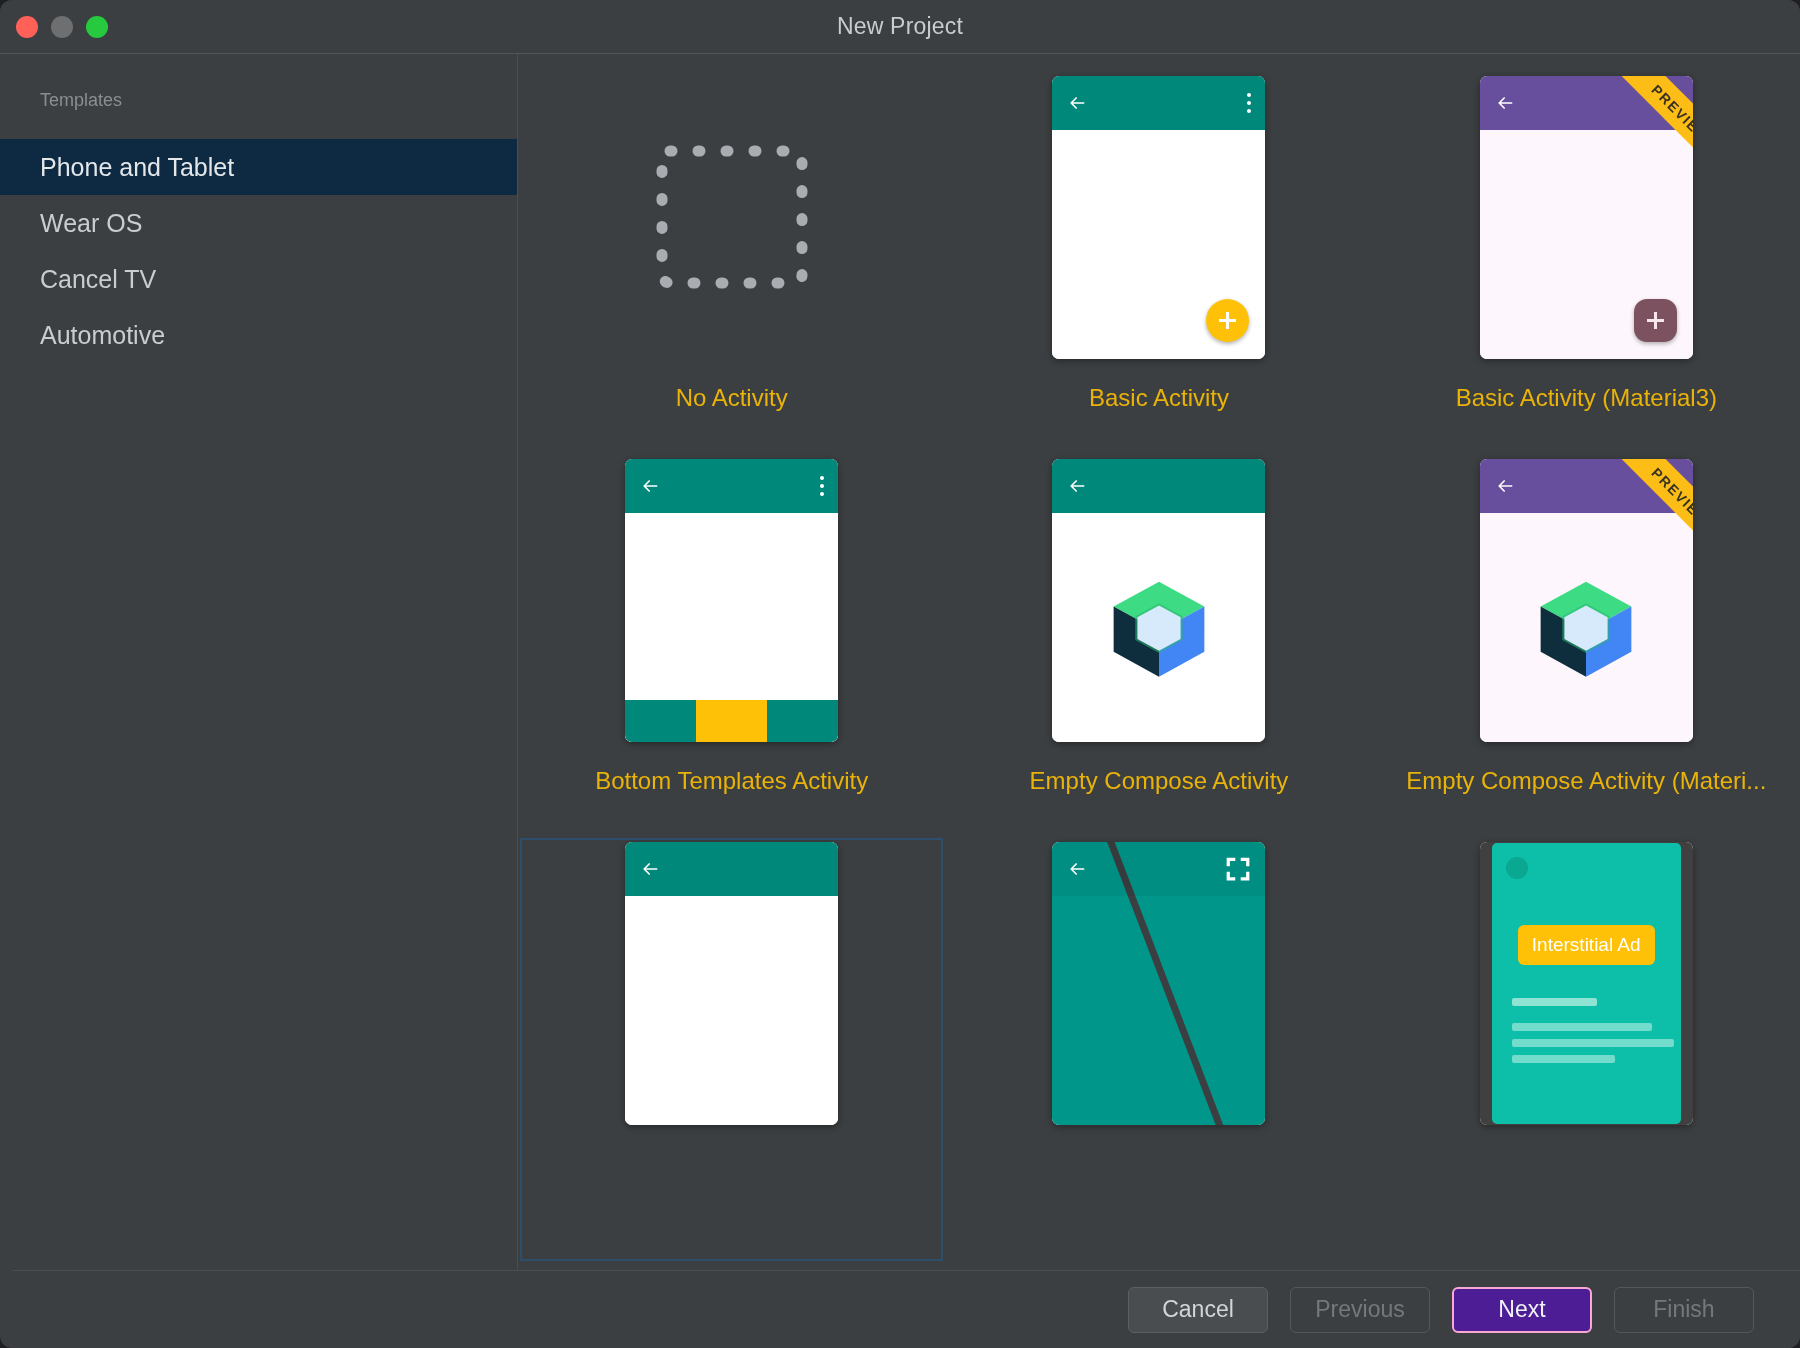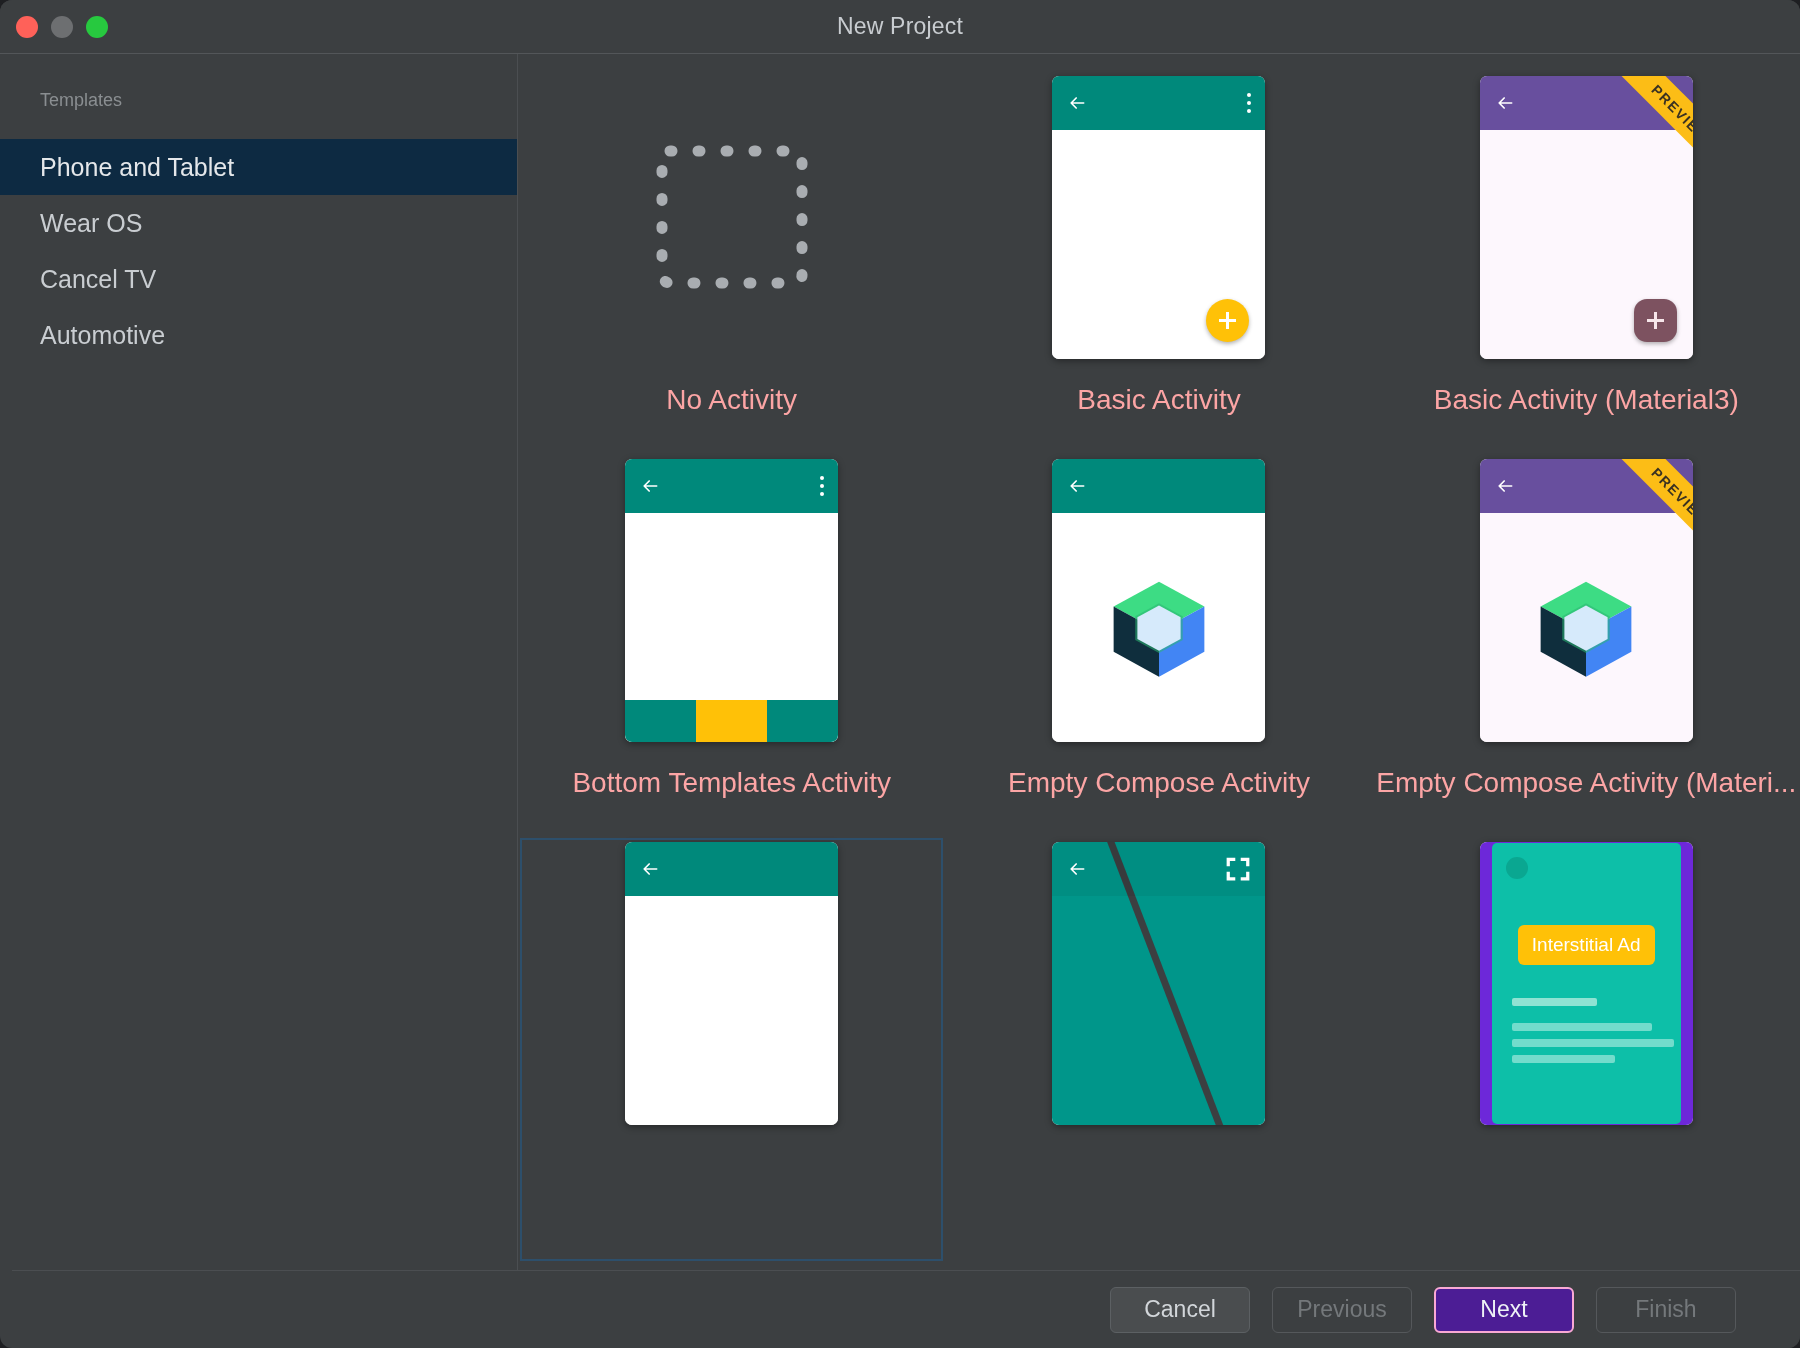--- a/index.html
+++ b/index.html
@@ -132,22 +132,22 @@
     pointer-events: none;
   }
   .thumb-wrap {
     height: 290px;
     display: flex;
     align-items: center;
     justify-content: center;
   }
   .cell-label {
     margin-top: 22px;
-    color: #fca5a5;
-    font-size: 28px;
+    color: #eab308;
+    font-size: 24px;
     text-align: center;
     white-space: nowrap;
     overflow: hidden;
     max-width: 100%;
   }
 
   
   .phone {
     position: relative;
     width: 213px;
@@ -286,21 +286,21 @@
     display: flex;
     align-items: center;
     justify-content: space-between;
     padding: 0 14px;
     box-sizing: border-box;
   }
 
   
   .ad-outer {
     width: 100%; height: 100%;
-    background: #6d28d9;
+    background: #404040;
     box-sizing: border-box;
     padding: 1px 12px;
   }
   .ad-inner {
     width: 100%; height: 100%;
     background: #0dbfa8;
     border-radius: 5px;
     position: relative;
     box-sizing: border-box;
     padding: 14px;
@@ -327,21 +327,21 @@
 
   
   .footer {
     height: 78px;
     min-height: 78px;
     background: #3c3f41;
     border-top: 1px solid #4b4e51;
     display: flex;
     align-items: center;
     justify-content: flex-end;
-    padding-right: 64px;
+    padding-right: 46px;
     gap: 22px;
     box-sizing: border-box;
     margin-left: 12px;
   }
   .btn {
     min-width: 140px;
     height: 46px;
     border-radius: 6px;
     border: 1px solid #5c6063;
     background: #4a4d4f;

